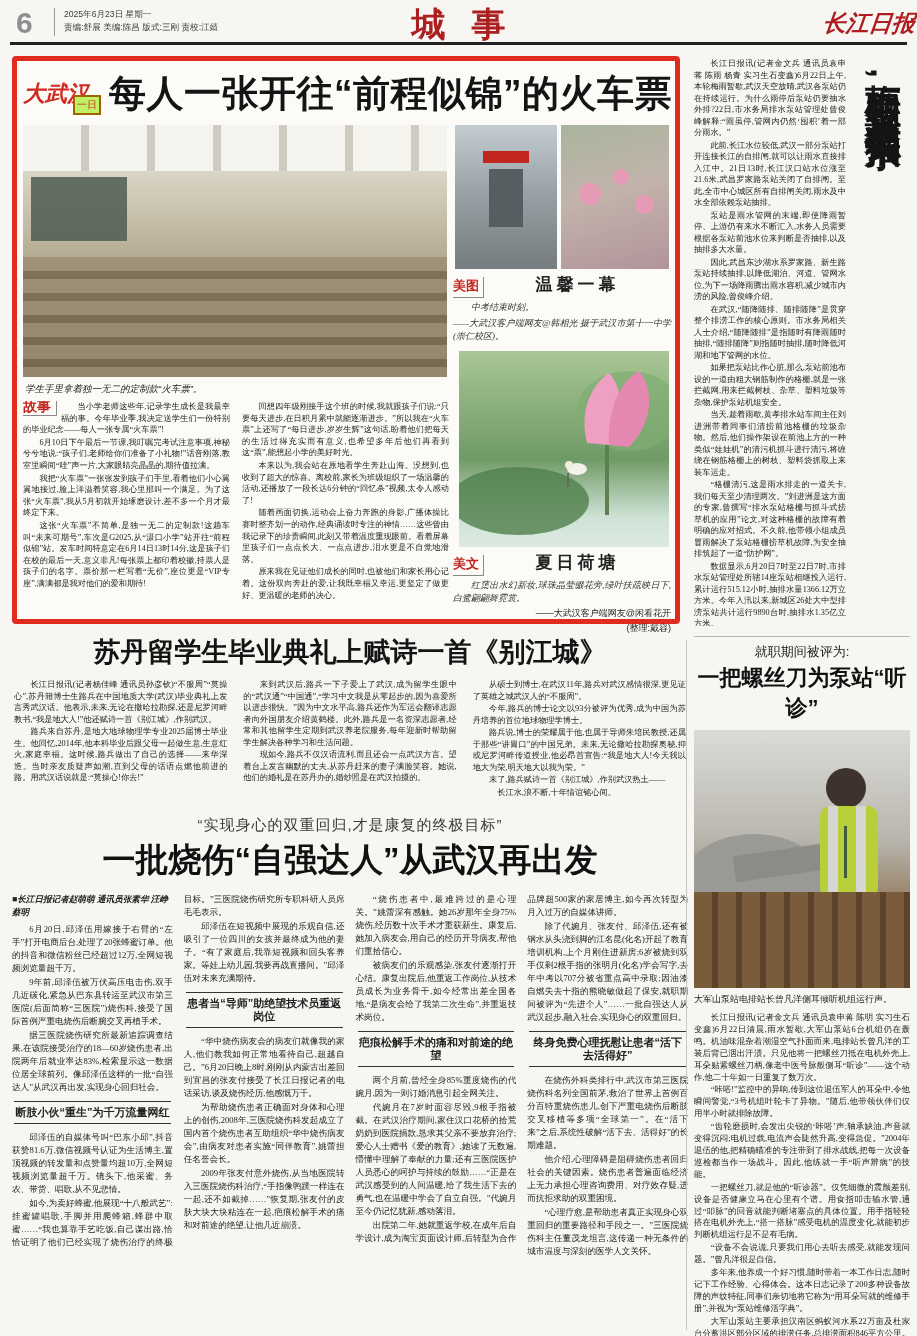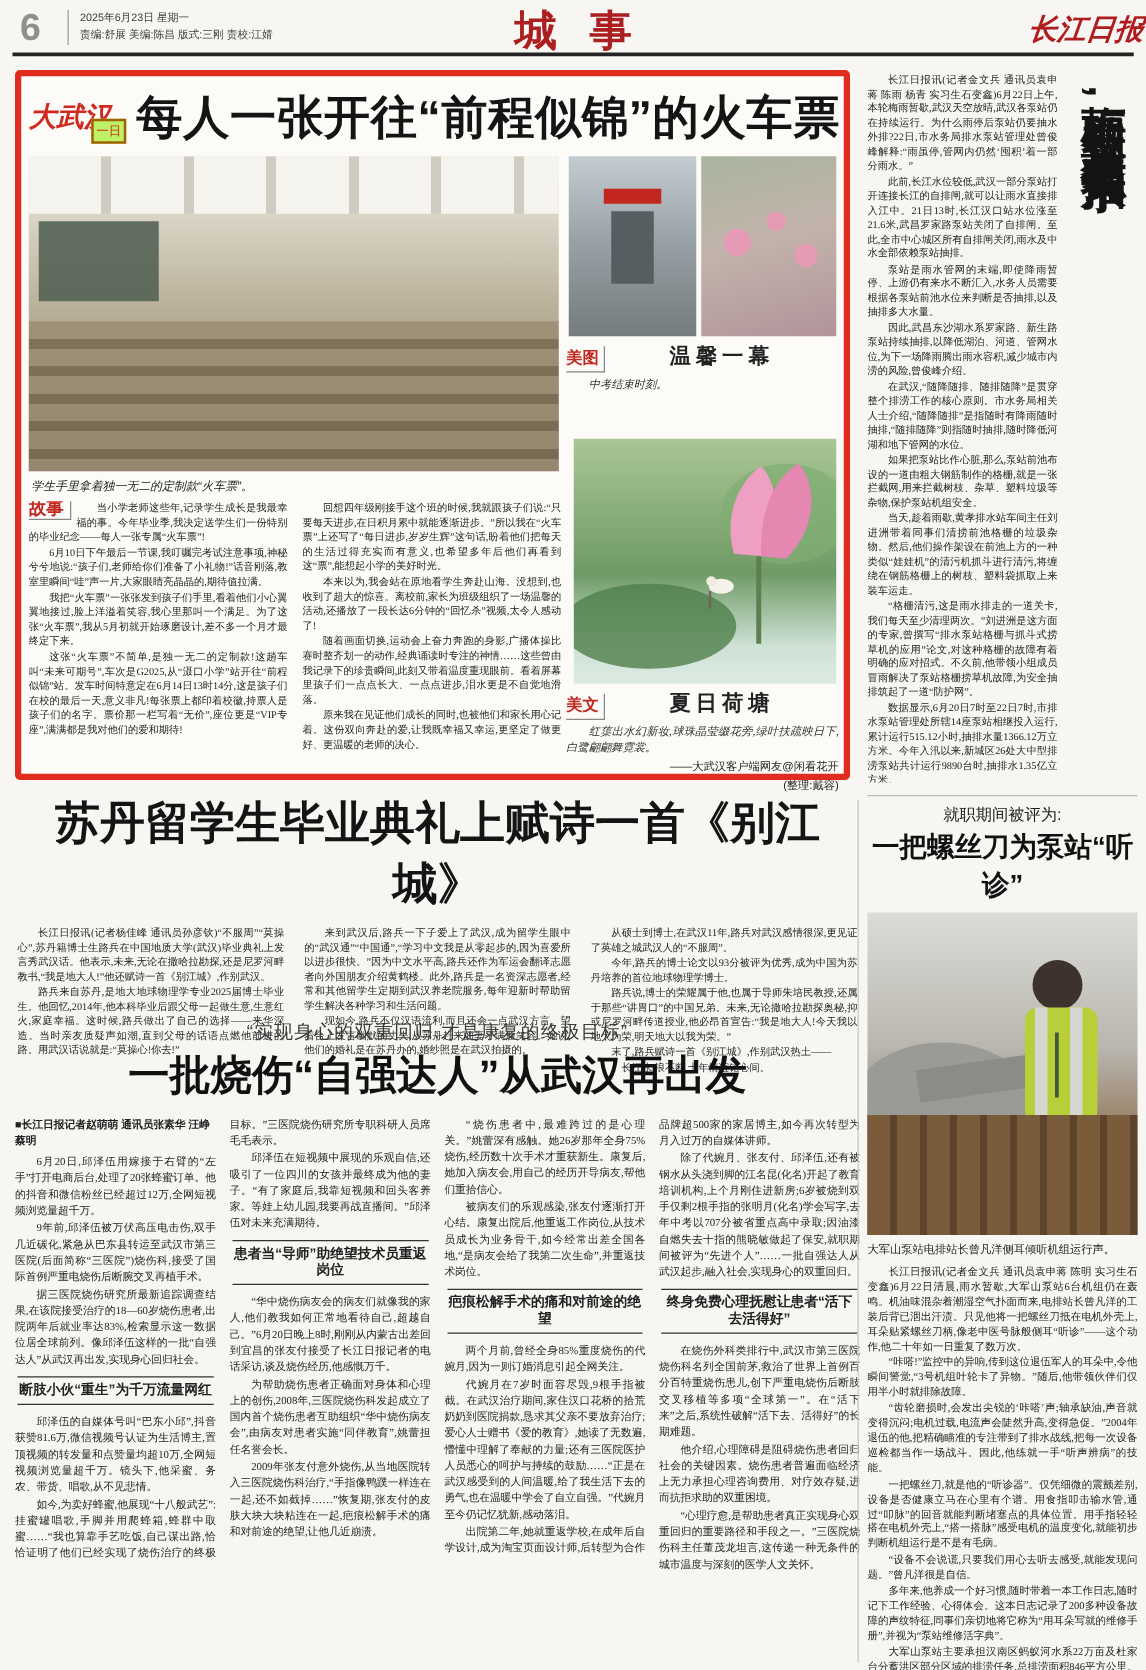--- a/index.html
+++ b/index.html
@@ -12,21 +12,21 @@
   .head-vline{position:absolute;left:54px;top:8px;height:28px;border-left:1px solid #9a9a9a;}
   .dateblock{position:absolute;left:64px;top:8px;font-family:"Liberation Sans",sans-serif;
              font-size:8.6px;line-height:13px;color:#3c3c3c;}
   .section-title{position:absolute;left:0;right:0;top:2px;text-align:center;font-weight:bold;
                  font-size:34px;color:#ab1f21;letter-spacing:26px;text-indent:26px;}
   .masthead{position:absolute;right:2px;top:8px;font-size:23px;color:#b01d20;font-weight:bold;
             font-style:italic;transform:skewX(-6deg);}
   .header-rule{position:absolute;top:42px;left:10px;right:10px;border-top:3px solid #232323;}
   
   .para{text-indent:2em;text-align:justify;margin:0 0 1px 0;}
-  .byline-bold{font-weight:bold;font-family:"Liberation Sans",sans-serif;margin-bottom:4px;}
+  .byline-bold{font-weight:bold;font-family:"Liberation Sans",sans-serif;margin-bottom:4px;font-style:italic;}
   .subhead{font-family:"Liberation Sans",sans-serif;font-weight:bold;font-size:11px;text-align:center;
            border-top:1.3px solid #333;border-bottom:1.3px solid #333;padding:4px 0;margin:7px 2px;
            break-inside:avoid;text-indent:0;}
   .poem{text-align:left;text-indent:3em;margin:0;}
   
   .feature{position:absolute;left:12px;top:56px;width:658px;height:558px;border:5px solid #e02b1f;
            border-radius:4px;background:#fcfbf8;}
   .badge{position:absolute;left:6px;top:10px;width:80px;height:50px;}
   .badge-main{font-size:22px;font-weight:bold;font-style:italic;color:#d02a20;line-height:46px;}
   .badge-sub{position:absolute;right:2px;bottom:6px;border:2px solid #a16207;color:#d02a20;
@@ -69,21 +69,21 @@
   .meitu{left:436px;top:212px;}
   .meiwen{left:436px;top:490px;}
   .sidebox-head{display:flex;align-items:baseline;}
   .mini-label{font-size:13px;border-right:1px solid #888;border-bottom:1px solid #888;padding:0 4px 2px 0;}
   .sidebox-title{flex:1;text-align:center;font-size:17px;font-weight:bold;letter-spacing:4px;}
   .kai{font-style:italic;color:#333;line-height:13px;margin-top:3px;text-align:justify;}
   .kai-indent{text-indent:2em;}
   .sb-byline{text-align:right;font-family:"Liberation Sans",sans-serif;font-size:9px;margin-top:2px;}
   
   .sudan{position:absolute;left:12px;top:634px;width:676px;height:176px;}
-  .sudan-headline{text-align:center;font-family:"Liberation Sans",sans-serif;font-size:36px;
+  .sudan-headline{text-align:center;font-family:"Liberation Sans",sans-serif;font-size:27px;
                   font-weight:900;color:#141414;margin:0 0 9px 0;}
   .sudan-cols{column-count:3;column-gap:16px;font-size:8.2px;line-height:11.5px;height:128px;
               overflow:hidden;padding:0 2px;}
   
   .burn{position:absolute;left:12px;top:814px;width:676px;height:518px;}
   .burn-kicker{text-align:center;font-family:"Liberation Sans",sans-serif;font-size:15px;color:#3a3a3a;
                letter-spacing:1px;margin-top:2px;}
   .burn-headline{text-align:center;font-family:"Liberation Sans",sans-serif;font-size:33px;
                  font-weight:900;color:#111;margin:3px 0 10px 0;}
   .burn-cols{column-count:4;column-gap:11px;font-size:8.6px;line-height:13px;height:432px;overflow:hidden;}
@@ -153,20 +153,21 @@
         <div class="para">随着画面切换,运动会上奋力奔跑的身影,广播体操比赛时整齐划一的动作,经典诵读时专注的神情……这些曾由我记录下的珍贵瞬间,此刻又带着温度重现眼前。看着屏幕里孩子们一点点长大、一点点进步,泪水更是不自觉地滑落。</div>
         <div class="para">原来我在见证他们成长的同时,也被他们和家长用心记着。这份双向奔赴的爱,让我既幸福又幸运,更坚定了做更好、更温暖的老师的决心。</div>
       </div>
 
     <div class="sidebox meitu">
       <div class="sidebox-head">
         <span class="mini-label">美图</span>
         <span class="sidebox-title">温馨一幕</span>
       </div>
       <div class="kai kai-indent">中考结束时刻。</div>
+      <div class="kai">——大武汉客户端网友@韩相光 摄于武汉市第十一中学(崇仁校区)。</div>
     </div>
 
     <div class="photo photo-lotus">
       <svg width="210" height="196" viewBox="0 0 210 196">
         <ellipse cx="60" cy="150" rx="70" ry="34" fill="#4f7f4b" opacity="0.8"></ellipse>
         <ellipse cx="170" cy="60" rx="52" ry="40" fill="#7fae72" opacity="0.7"></ellipse>
         <path d="M128 92 C118 52 140 28 150 22 C162 34 168 66 152 94 Z" fill="#ef9fc2"></path>
         <path d="M150 94 C148 48 168 26 180 20 C194 36 196 70 170 96 Z" fill="#e487b1"></path>
         <rect x="146" y="94" width="4" height="70" fill="#5d7f52"></rect>
         <ellipse cx="118" cy="118" rx="10" ry="6" fill="#f4f2ea"></ellipse>

